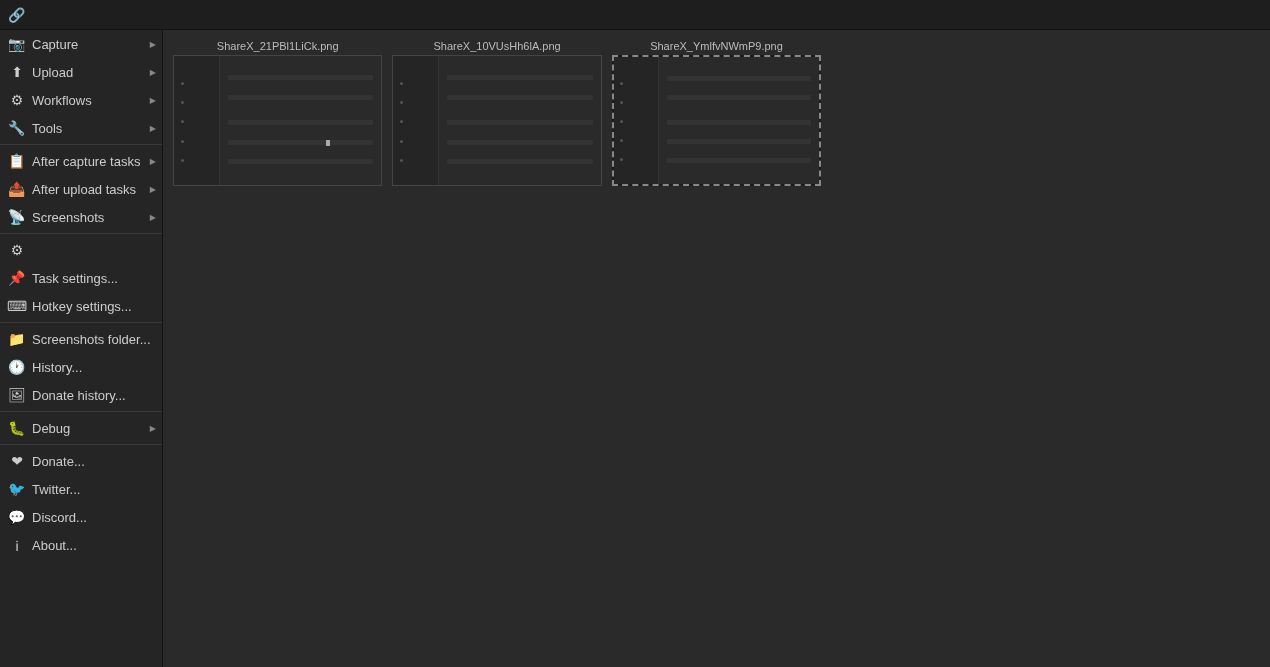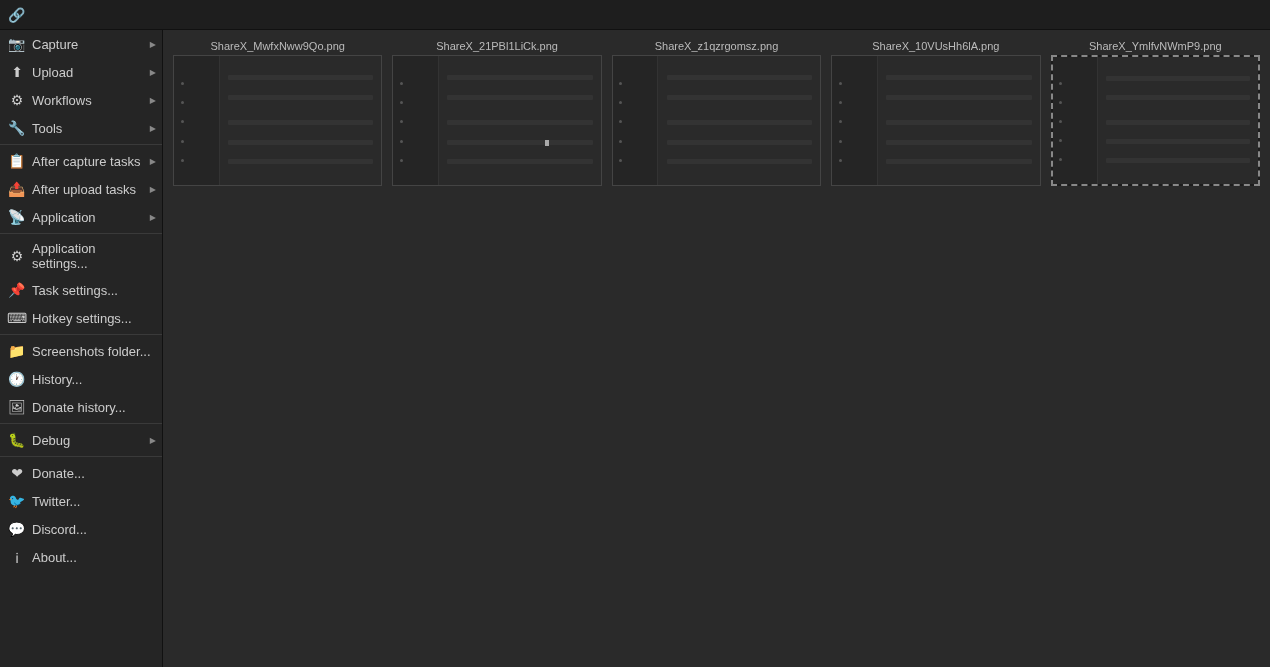--- a/index.html
+++ b/index.html
@@ -214,26 +214,25 @@
       <div class="sidebar-item has-submenu">
         <span class="icon">📋</span>
         <span>After capture tasks</span>
       </div>
       <div class="sidebar-item has-submenu">
         <span class="icon">📤</span>
         <span>After upload tasks</span>
       </div>
       <div class="sidebar-item has-submenu">
         <span class="icon">📡</span>
-        <span>Application</span>
+        <span>Screenshots</span>
       </div>
       <div class="sidebar-separator"></div>
       <div class="sidebar-item">
         <span class="icon">⚙</span>
-        <span>Application settings...</span>
       </div>
       <div class="sidebar-item">
         <span class="icon">📌</span>
         <span>Task settings...</span>
       </div>
       <div class="sidebar-item">
         <span class="icon">⌨</span>
         <span>Hotkey settings...</span>
       </div>
       <div class="sidebar-separator"></div>
@@ -268,69 +267,25 @@
         <span>Discord...</span>
       </div>
       <div class="sidebar-item">
         <span class="icon">ℹ</span>
         <span>About...</span>
       </div>
     </div>
 
   <div class="content" id="image-grid-container">
     <div class="image-grid" id="image-grid">
-        <div class="image-card">
-          <div class="image-card-title">ShareX_MwfxNww9Qo.png</div>
-          <div class="image-card-thumb">
-            <div class="mini-screen">
-              <div class="mini-titlebar"></div>
-              <div class="mini-sidebar">
-                <div class="mini-dot" style="top: 20%; left: 15%;"></div>
-                <div class="mini-dot" style="top: 35%; left: 15%;"></div>
-                <div class="mini-dot" style="top: 50%; left: 15%;"></div>
-                <div class="mini-dot" style="top: 65%; left: 15%;"></div>
-                <div class="mini-dot" style="top: 80%; left: 15%;"></div>
-              </div>
-              <div class="mini-content">
-                <div style="position: absolute; top: 15%; left: 5%; right: 5%; height: 5px; background: rgb(51, 51, 51); border-radius: 1px;"></div>
-                <div style="position: absolute; top: 30%; left: 5%; right: 5%; height: 5px; background: rgb(51, 51, 51); border-radius: 1px;"></div>
-                <div style="position: absolute; top: 50%; left: 5%; right: 5%; height: 5px; background: rgb(51, 51, 51); border-radius: 1px;"></div>
-                <div style="position: absolute; top: 65%; left: 5%; right: 5%; height: 5px; background: rgb(51, 51, 51); border-radius: 1px;"></div>
-                <div style="position: absolute; top: 80%; left: 5%; right: 5%; height: 5px; background: rgb(51, 51, 51); border-radius: 1px;"></div>
-              </div>
-            </div>
-          </div>
-        </div>
         <div class="image-card">
           <div class="image-card-title">ShareX_21PBl1LiCk.png</div>
           <div class="image-card-thumb">
             <div class="mini-screen">
               <div style="position: absolute; right: 25%; bottom: 30%; width: 4px; height: 6px; background: rgb(170, 170, 170); z-index: 10;"></div>
-              <div class="mini-titlebar"></div>
-              <div class="mini-sidebar">
-                <div class="mini-dot" style="top: 20%; left: 15%;"></div>
-                <div class="mini-dot" style="top: 35%; left: 15%;"></div>
-                <div class="mini-dot" style="top: 50%; left: 15%;"></div>
-                <div class="mini-dot" style="top: 65%; left: 15%;"></div>
-                <div class="mini-dot" style="top: 80%; left: 15%;"></div>
-              </div>
-              <div class="mini-content">
-                <div style="position: absolute; top: 15%; left: 5%; right: 5%; height: 5px; background: rgb(51, 51, 51); border-radius: 1px;"></div>
-                <div style="position: absolute; top: 30%; left: 5%; right: 5%; height: 5px; background: rgb(51, 51, 51); border-radius: 1px;"></div>
-                <div style="position: absolute; top: 50%; left: 5%; right: 5%; height: 5px; background: rgb(51, 51, 51); border-radius: 1px;"></div>
-                <div style="position: absolute; top: 65%; left: 5%; right: 5%; height: 5px; background: rgb(51, 51, 51); border-radius: 1px;"></div>
-                <div style="position: absolute; top: 80%; left: 5%; right: 5%; height: 5px; background: rgb(51, 51, 51); border-radius: 1px;"></div>
-              </div>
-            </div>
-          </div>
-        </div>
-        <div class="image-card">
-          <div class="image-card-title">ShareX_z1qzrgomsz.png</div>
-          <div class="image-card-thumb">
-            <div class="mini-screen">
               <div class="mini-titlebar"></div>
               <div class="mini-sidebar">
                 <div class="mini-dot" style="top: 20%; left: 15%;"></div>
                 <div class="mini-dot" style="top: 35%; left: 15%;"></div>
                 <div class="mini-dot" style="top: 50%; left: 15%;"></div>
                 <div class="mini-dot" style="top: 65%; left: 15%;"></div>
                 <div class="mini-dot" style="top: 80%; left: 15%;"></div>
               </div>
               <div class="mini-content">
                 <div style="position: absolute; top: 15%; left: 5%; right: 5%; height: 5px; background: rgb(51, 51, 51); border-radius: 1px;"></div>

